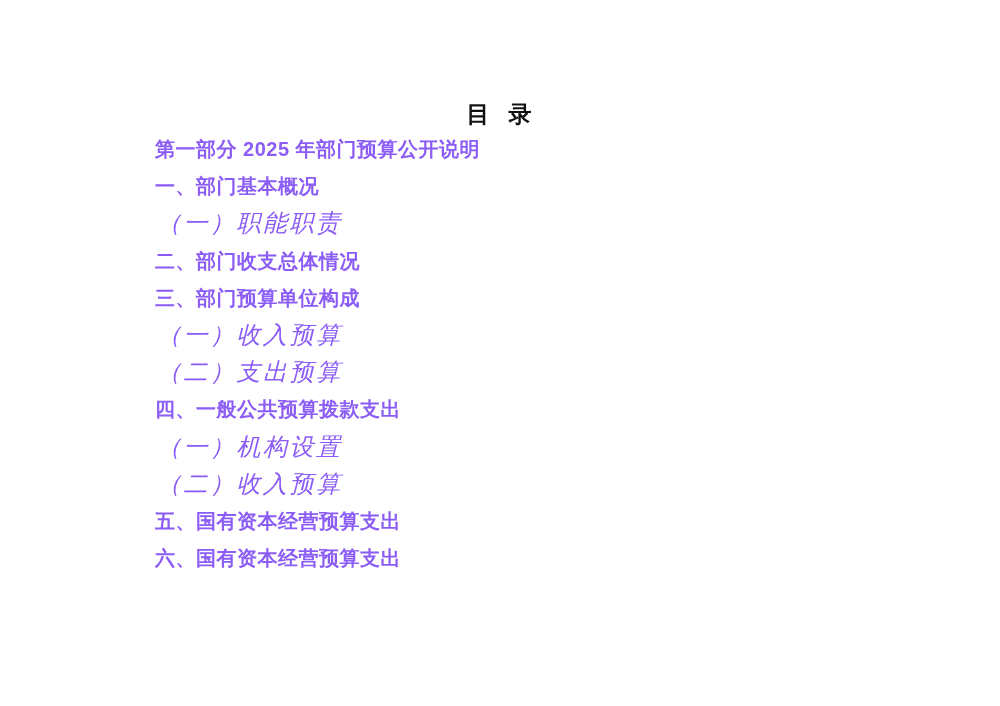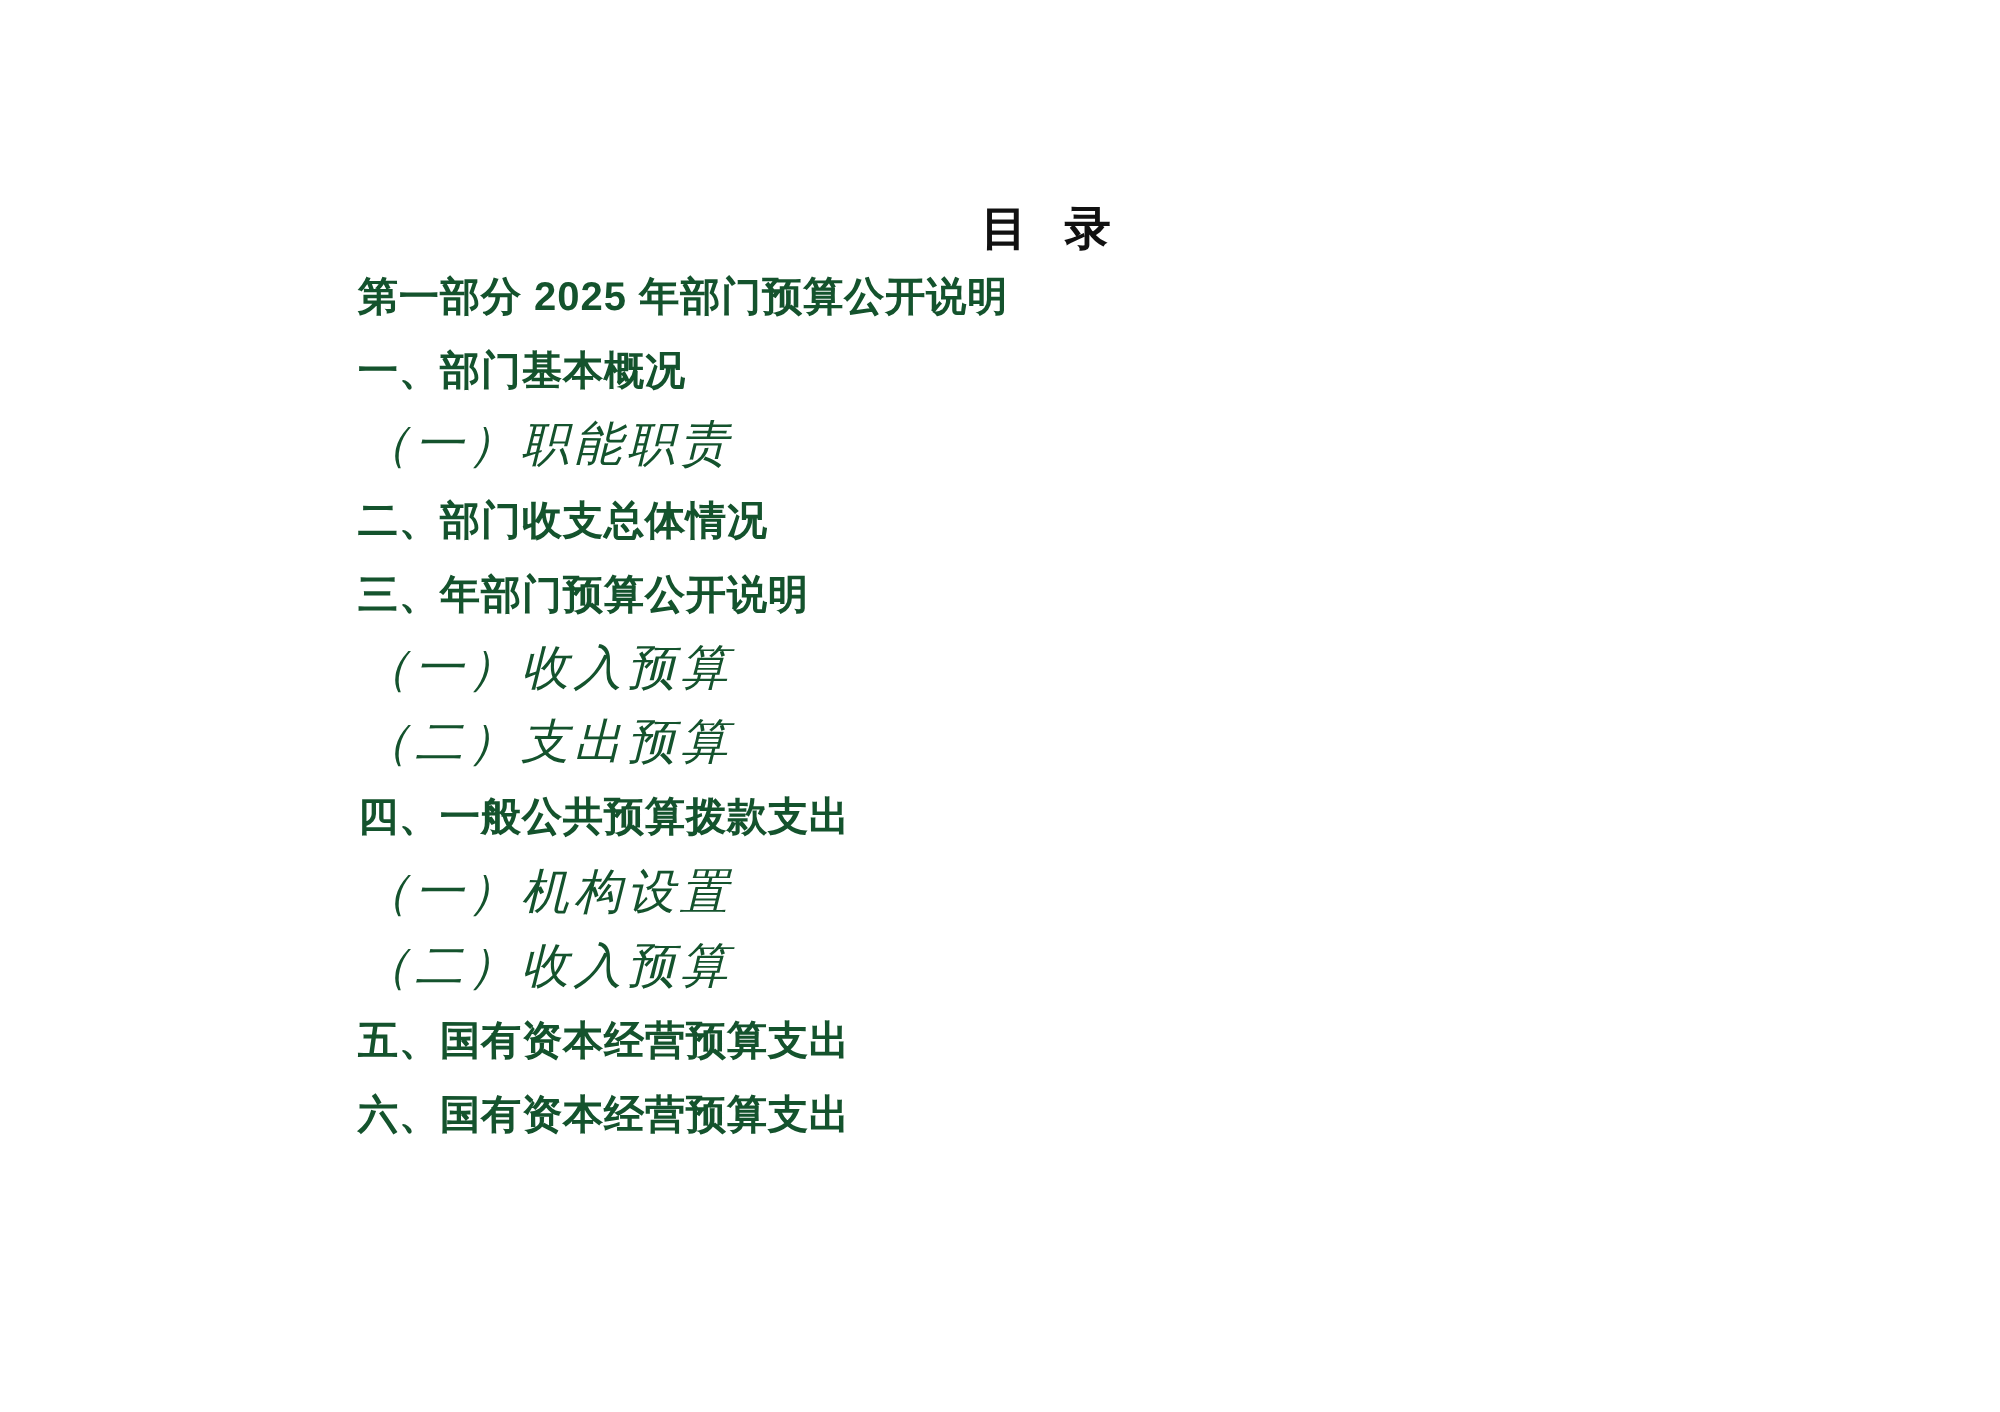--- a/index.html
+++ b/index.html
@@ -17,38 +17,37 @@
     width: 1000px;
     height: 706px;
     background: #ffffff;
     overflow: hidden;
   }
   .content {
     position: absolute;
     left: 155px;
     top: 98px;
     width: 690px;
-    margin-left: 24px;
   }
   .doc-title {
     margin: 0 0 0 0;
     height: 33px;
     line-height: 33px;
     text-align: center;
     font-size: 23px;
     font-weight: 700;
     color: #111111;
     white-space: pre;
     letter-spacing: 2px;
     font-family: "Liberation Sans", sans-serif;
   }
   .toc-line {
     height: 37.2px;
     line-height: 37.2px;
-    color: #14532d;
+    color: #8b5cf6;
     white-space: pre;
   }
   .toc-line.part,
   .toc-line.section {
     font-size: 20px;
     font-weight: 700;
     font-family: "Liberation Sans", sans-serif;
     letter-spacing: 0.5px;
   }
   .toc-line.subsection {
@@ -66,21 +65,21 @@
 <div class="page">
   <div class="content">
 
     <div class="doc-title">目  录</div>
 
     <div>
       <div class="toc-line part">第一部分 2025 年部门预算公开说明</div>
       <div class="toc-line section">一、部门基本概况</div>
       <div class="toc-line subsection">（一）职能职责</div>
       <div class="toc-line section">二、部门收支总体情况</div>
-      <div class="toc-line section">三、年部门预算公开说明</div>
+      <div class="toc-line section">三、部门预算单位构成</div>
       <div class="toc-line subsection">（一）收入预算</div>
       <div class="toc-line subsection">（二）支出预算</div>
       <div class="toc-line section">四、一般公共预算拨款支出</div>
       <div class="toc-line subsection">（一）机构设置</div>
       <div class="toc-line subsection">（二）收入预算</div>
       <div class="toc-line section">五、国有资本经营预算支出</div>
       <div class="toc-line section">六、国有资本经营预算支出</div>
     </div>
 
   </div>

